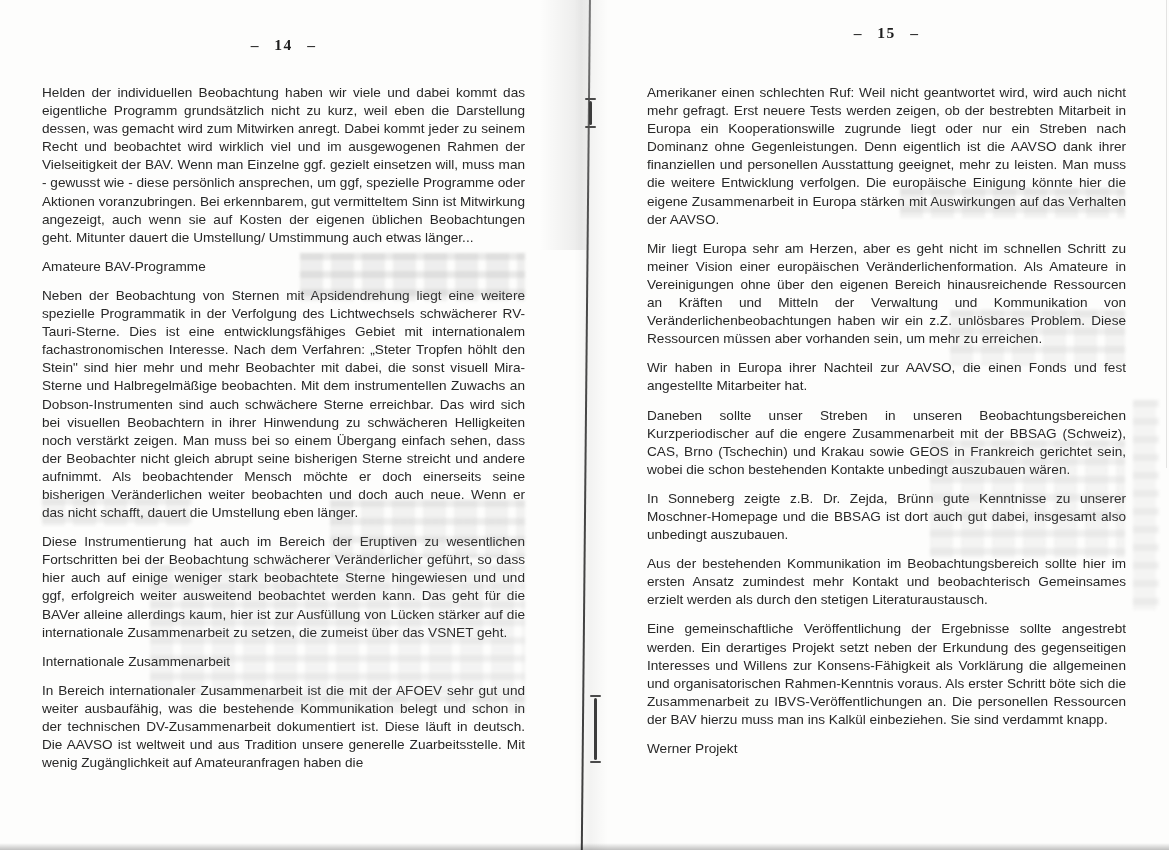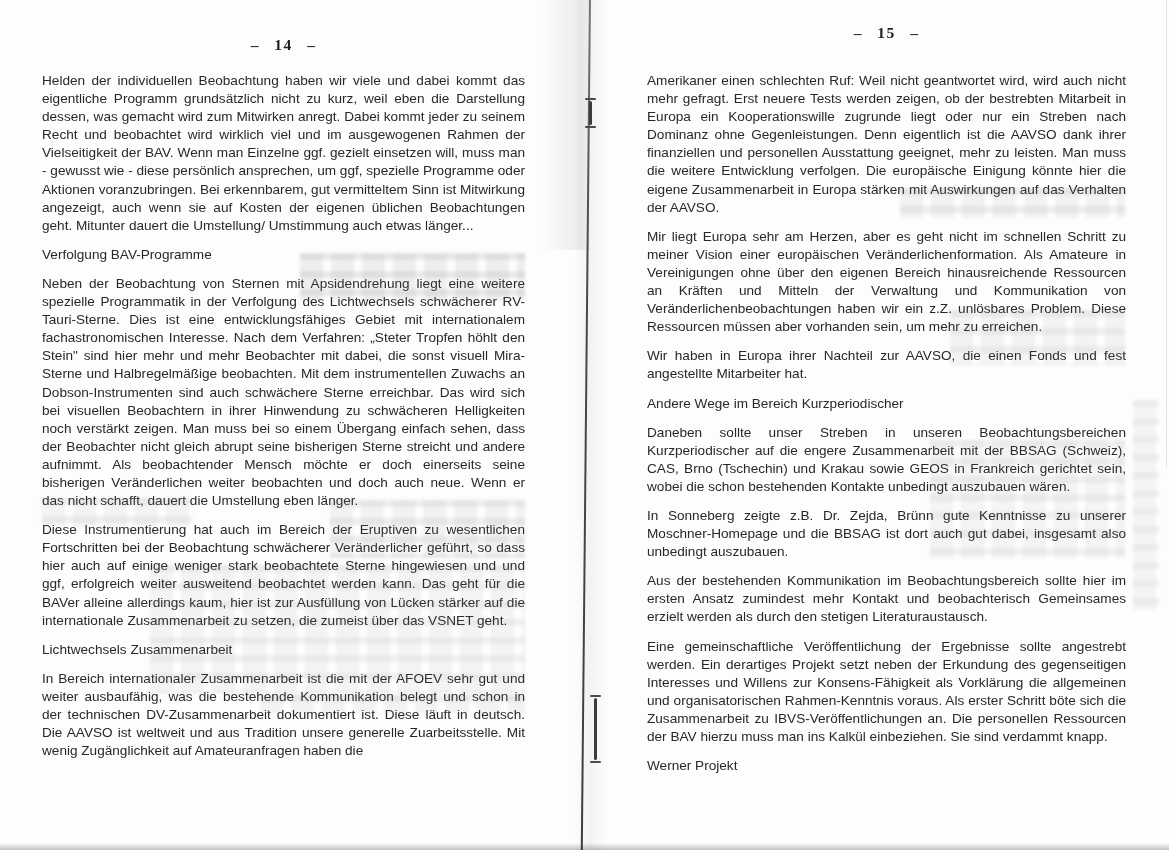--- a/index.html
+++ b/index.html
@@ -20,21 +20,21 @@
     position: absolute; top: 36px; left: 0; width: 100%;
     text-align: center;
     font-family: "Liberation Serif", serif;
     font-weight: bold;
     font-size: 15.5px;
     letter-spacing: 1.5px;
     word-spacing: 9px;
     color: #1e1e1e;
   }
   .page-right .page-number { top: 24px; }
-  .page-body { position: absolute; top: 72px; left: 0; right: 0; }
+  .page-body { position: absolute; top: 84px; left: 0; right: 0; }
   .page-body p, .page-body h2 {
     margin: 0 0 11px 0;
     padding: 0;
     font-size: 13.6px;
     line-height: 18.1px;
     font-weight: normal;
   }
   .page-body p { text-align: justify; }
   .subhead { text-align: left; }
   .signature { text-align: right; padding-right: 22px; margin-top: 2px; }
@@ -101,35 +101,34 @@
 </style>
 </head>
 <body>
 
 <div class="scan">
 
   <div class="page page-left">
     <div class="page-number">– 14 –</div>
     <div class="page-body">
       <p>Helden der individuellen Beobachtung haben wir viele und dabei kommt das eigentliche Programm grundsätzlich nicht zu kurz, weil eben die Darstellung dessen, was gemacht wird zum Mitwirken anregt. Dabei kommt jeder zu seinem Recht und beobachtet wird wirklich viel und im ausgewogenen Rahmen der Vielseitigkeit der BAV. Wenn man Einzelne ggf. gezielt einsetzen will, muss man - gewusst wie - diese persönlich ansprechen, um ggf, spezielle Programme oder Aktionen voranzubringen. Bei erkennbarem, gut vermitteltem Sinn ist Mitwirkung angezeigt, auch wenn sie auf Kosten der eigenen üblichen Beobachtungen geht. Mitunter dauert die Umstellung/ Umstimmung auch etwas länger...</p>
-      <h2 class="subhead">Verfolgung BAV-Programme</h2>
+      <h2 class="subhead">Amateure BAV-Programme</h2>
       <p>Neben der Beobachtung von Sternen mit Apsidendrehung liegt eine weitere spezielle Programmatik in der Verfolgung des Lichtwechsels schwächerer RV-Tauri-Sterne. Dies ist eine entwicklungsfähiges Gebiet mit internationalem fachastronomischen Interesse. Nach dem Verfahren: „Steter Tropfen höhlt den Stein" sind hier mehr und mehr Beobachter mit dabei, die sonst visuell Mira-Sterne und Halbregelmäßige beobachten. Mit dem instrumentellen Zuwachs an Dobson-Instrumenten sind auch schwächere Sterne erreichbar. Das wird sich bei visuellen Beobachtern in ihrer Hinwendung zu schwächeren Helligkeiten noch verstärkt zeigen. Man muss bei so einem Übergang einfach sehen, dass der Beobachter nicht gleich abrupt seine bisherigen Sterne streicht und andere aufnimmt. Als beobachtender Mensch möchte er doch einerseits seine bisherigen Veränderlichen weiter beobachten und doch auch neue. Wenn er das nicht schafft, dauert die Umstellung eben länger.</p>
       <p>Diese Instrumentierung hat auch im Bereich der Eruptiven zu wesentlichen Fortschritten bei der Beobachtung schwächerer Veränderlicher geführt, so dass hier auch auf einige weniger stark beobachtete Sterne hingewiesen und und ggf, erfolgreich weiter ausweitend beobachtet werden kann. Das geht für die BAVer alleine allerdings kaum, hier ist zur Ausfüllung von Lücken stärker auf die internationale Zusammenarbeit zu setzen, die zumeist über das VSNET geht.</p>
-      <h2 class="subhead">Lichtwechsels Zusammenarbeit</h2>
+      <h2 class="subhead">Internationale Zusammenarbeit</h2>
       <p>In Bereich internationaler Zusammenarbeit ist die mit der AFOEV sehr gut und weiter ausbaufähig, was die bestehende Kommunikation belegt und schon in der technischen DV-Zusammenarbeit dokumentiert ist. Diese läuft in deutsch. Die AAVSO ist weltweit und aus Tradition unsere generelle Zuarbeitsstelle. Mit wenig Zugänglichkeit auf Amateuranfragen haben die</p>
     </div>
   </div>
 
   <div class="page page-right">
     <div class="page-number">– 15 –</div>
     <div class="page-body">
       <p>Amerikaner einen schlechten Ruf: Weil nicht geantwortet wird, wird auch nicht mehr gefragt. Erst neuere Tests werden zeigen, ob der bestrebten Mitarbeit in Europa ein Kooperationswille zugrunde liegt oder nur ein Streben nach Dominanz ohne Gegenleistungen. Denn eigentlich ist die AAVSO dank ihrer finanziellen und personellen Ausstattung geeignet, mehr zu leisten. Man muss die weitere Entwicklung verfolgen. Die europäische Einigung könnte hier die eigene Zusammenarbeit in Europa stärken mit Auswirkungen auf das Verhalten der AAVSO.</p>
       <p>Mir liegt Europa sehr am Herzen, aber es geht nicht im schnellen Schritt zu meiner Vision einer europäischen Veränderlichenformation. Als Amateure in Vereinigungen ohne über den eigenen Bereich hinausreichende Ressourcen an Kräften und Mitteln der Verwaltung und Kommunikation von Veränderlichenbeobachtungen haben wir ein z.Z. unlösbares Problem. Diese Ressourcen müssen aber vorhanden sein, um mehr zu erreichen.</p>
       <p>Wir haben in Europa ihrer Nachteil zur AAVSO, die einen Fonds und fest angestellte Mitarbeiter hat.</p>
-      <h2 class="subhead">Andere Wege im Bereich Kurzperiodischer</h2>
       <p>Daneben sollte unser Streben in unseren Beobachtungsbereichen Kurzperiodischer auf die engere Zusammenarbeit mit der BBSAG (Schweiz), CAS, Brno (Tschechin) und Krakau sowie GEOS in Frankreich gerichtet sein, wobei die schon bestehenden Kontakte unbedingt auszubauen wären.</p>
       <p>In Sonneberg zeigte z.B. Dr. Zejda, Brünn gute Kenntnisse zu unserer Moschner-Homepage und die BBSAG ist dort auch gut dabei, insgesamt also unbedingt auszubauen.</p>
       <p>Aus der bestehenden Kommunikation im Beobachtungsbereich sollte hier im ersten Ansatz zumindest mehr Kontakt und beobachterisch Gemeinsames erzielt werden als durch den stetigen Literaturaustausch.</p>
       <p>Eine gemeinschaftliche Veröffentlichung der Ergebnisse sollte angestrebt werden. Ein derartiges Projekt setzt neben der Erkundung des gegenseitigen Interesses und Willens zur Konsens-Fähigkeit als Vorklärung die allgemeinen und organisatorischen Rahmen-Kenntnis voraus. Als erster Schritt böte sich die Zusammenarbeit zu IBVS-Veröffentlichungen an. Die personellen Ressourcen der BAV hierzu muss man ins Kalkül einbeziehen. Sie sind verdammt knapp.</p>
       <p class="signature">Werner Projekt</p>
     </div>
   </div>
 
   <div class="fold-shade-top"></div>
   <div class="fold-shade-full"></div>

